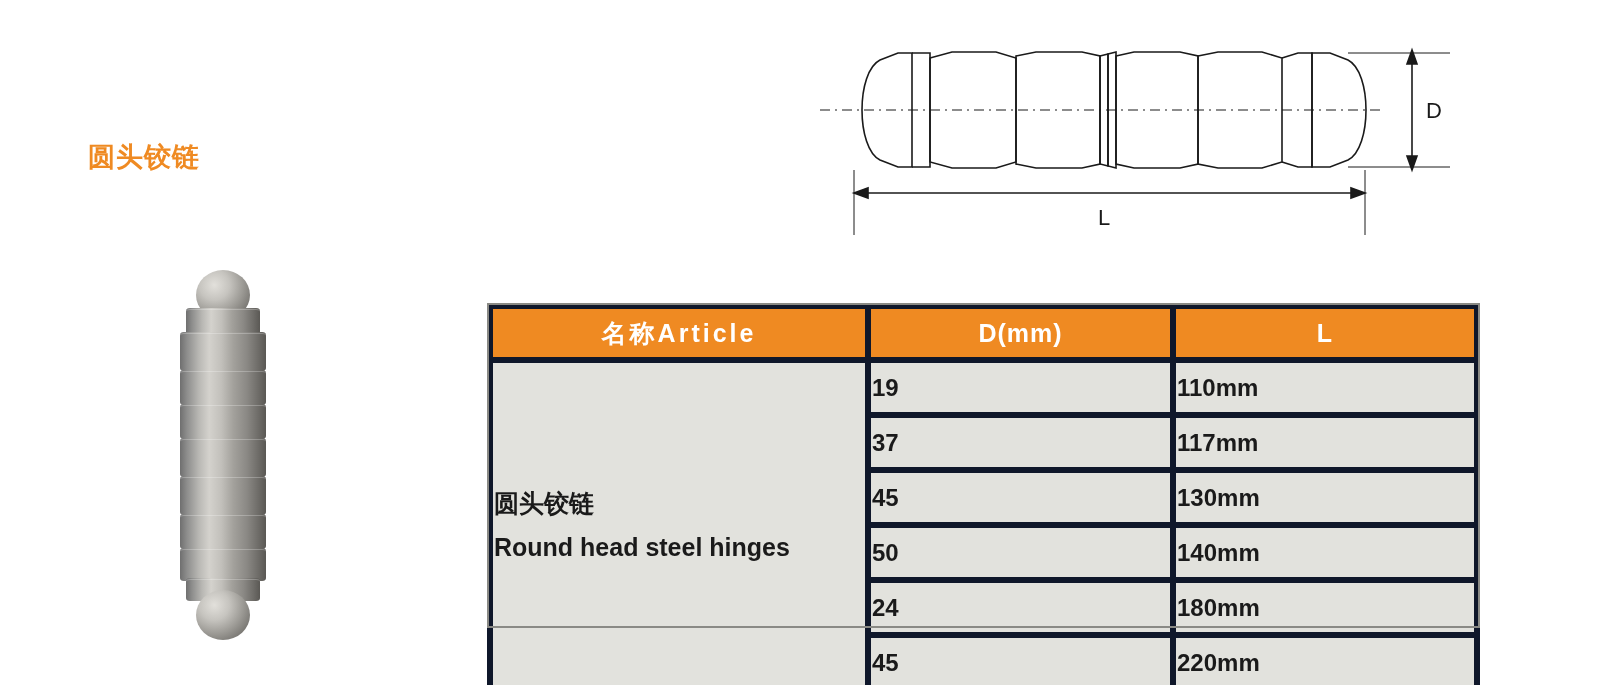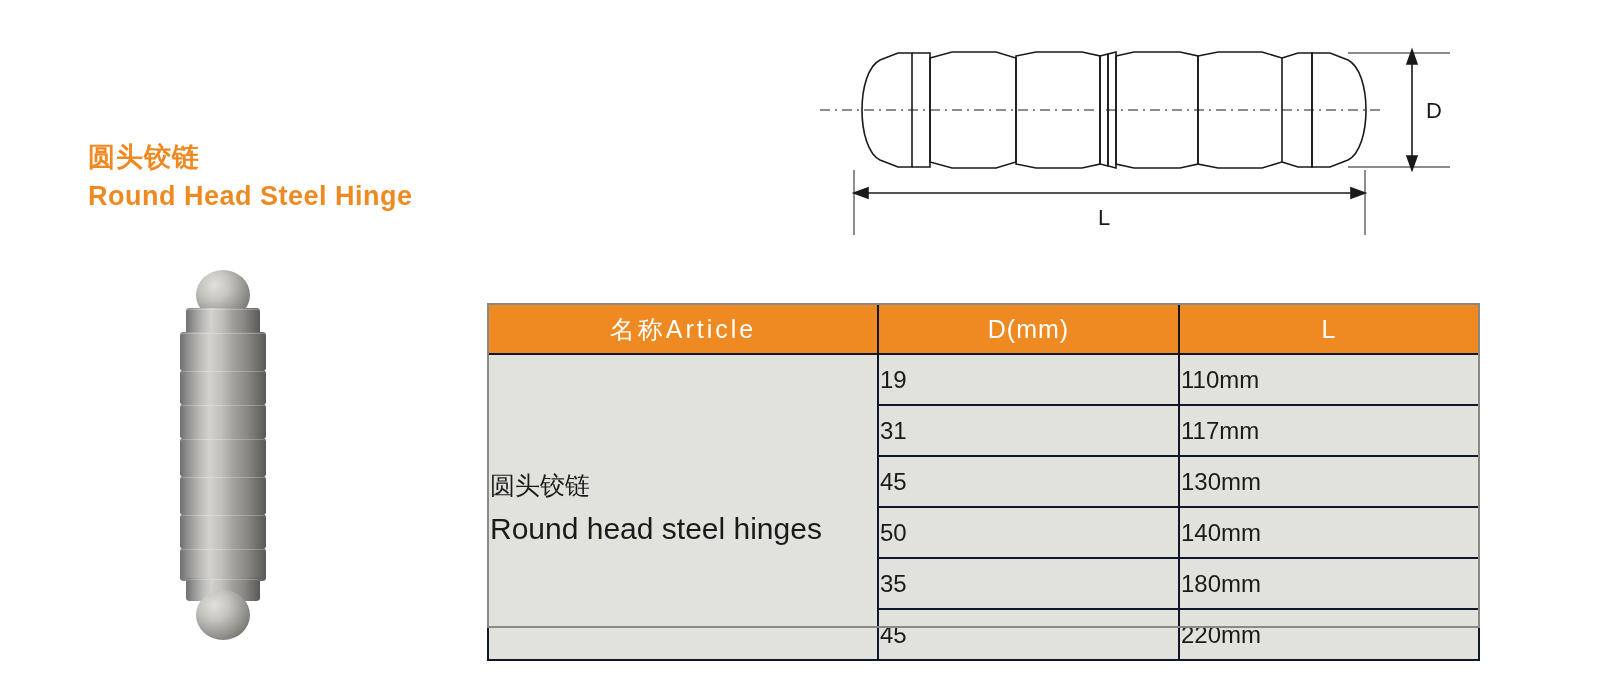--- a/index.html
+++ b/index.html
@@ -79,22 +79,22 @@
   
   #spec-table {
     position: absolute;
     left: 487px;
     top: 303px;
     width: 993px;
     border-collapse: collapse;
     table-layout: fixed;
   }
   #spec-table th, #spec-table td {
-    border: 2px solid #0f172a;
-    font-weight: normal;
+    border: 6px solid #0f172a;
+    font-weight: bold;
   }
   #spec-table thead th {
     background: #ef8a22;
     color: #ffffff;
     font-size: 25px;
     height: 46px;
     letter-spacing: 1px;
   }
   #spec-table thead th.article-h { letter-spacing: 3px; }
   #spec-table tbody td {
@@ -103,40 +103,39 @@
     font-size: 24px;
     height: 47px;
     margin-left: 12px;
   }
   td.article-cell {
     font-size: 25px;
     line-height: 44px;
     width: 400px;
   }
   td.article-cell .cn { display: block; font-size: 25px; }
-  td.article-cell .en { display: block; font-size: 30px; }
+  td.article-cell .en { display: block; font-size: 25px; }
   .col-d { width: 297px; }
   .col-l { width: 296px; }
   #table-outline {
     position: absolute;
     left: 487px;
     top: 303px;
     width: 993px;
     height: 325px;
     border: 2px solid #8a8a85;
     pointer-events: none;
     box-sizing: border-box;
   }
 </style>
 </head>
 <body>
 
 <div id="title-block">
   <h1 id="title-cn">圆头铰链</h1>
-  <h2 id="title-en">Round Head Steel Hinge</h2>
 </div>
 
 <div id="product-photo">
   <div class="ball" style="top:0px;"></div>
   <div class="seg narrow" style="top:38px;  height:28px;"></div>
   <div class="seg" style="top:62px;  height:38px;"></div>
   <div class="seg" style="top:100px; height:34px;"></div>
   <div class="seg" style="top:134px; height:34px;"></div>
   <div class="seg" style="top:168px; height:38px;"></div>
   <div class="seg" style="top:206px; height:38px;"></div>
@@ -200,33 +199,33 @@
   <tbody>
     <tr>
       <td class="article-cell" rowspan="6">
         <span class="cn">圆头铰链</span>
         <span class="en">Round head steel hinges</span>
       </td>
       <td>19</td>
       <td>110mm</td>
     </tr>
     <tr>
-      <td>31</td>
+      <td>37</td>
       <td>117mm</td>
     </tr>
     <tr>
       <td>45</td>
       <td>130mm</td>
     </tr>
     <tr>
       <td>50</td>
       <td>140mm</td>
     </tr>
     <tr>
-      <td>35</td>
+      <td>24</td>
       <td>180mm</td>
     </tr>
     <tr>
       <td>45</td>
       <td>220mm</td>
     </tr>
   </tbody>
 </table>
 <div id="table-outline"></div>
 

